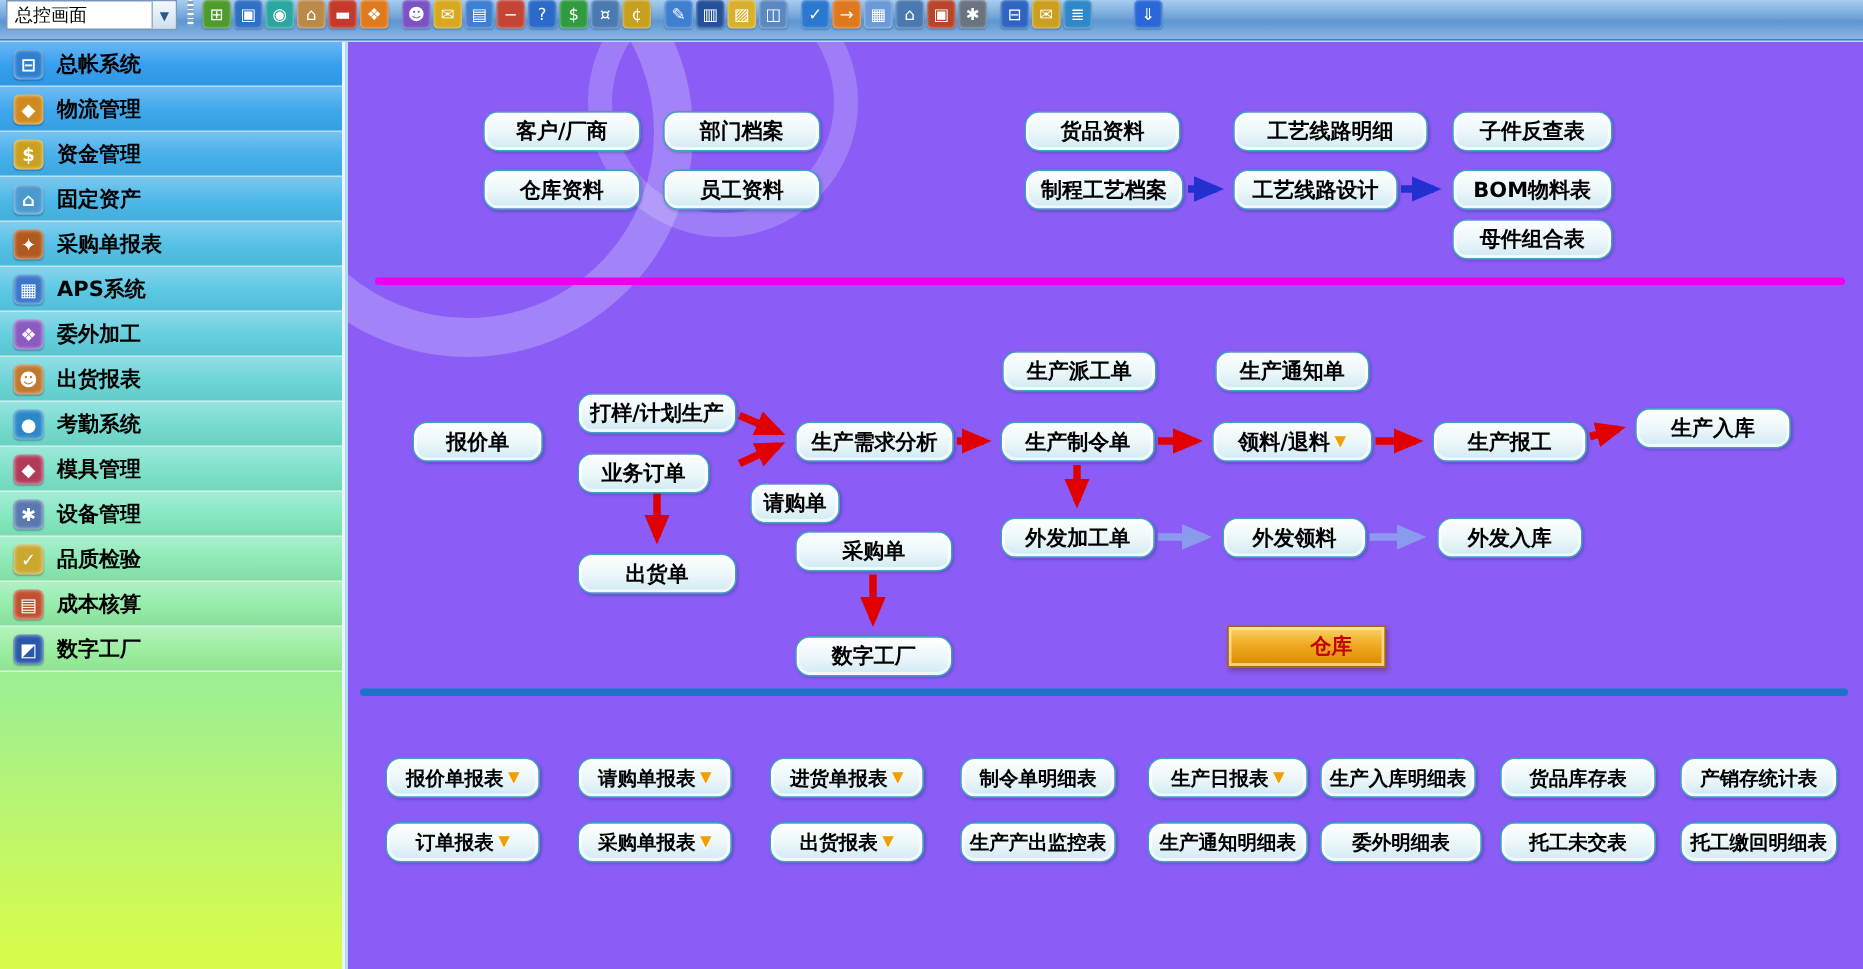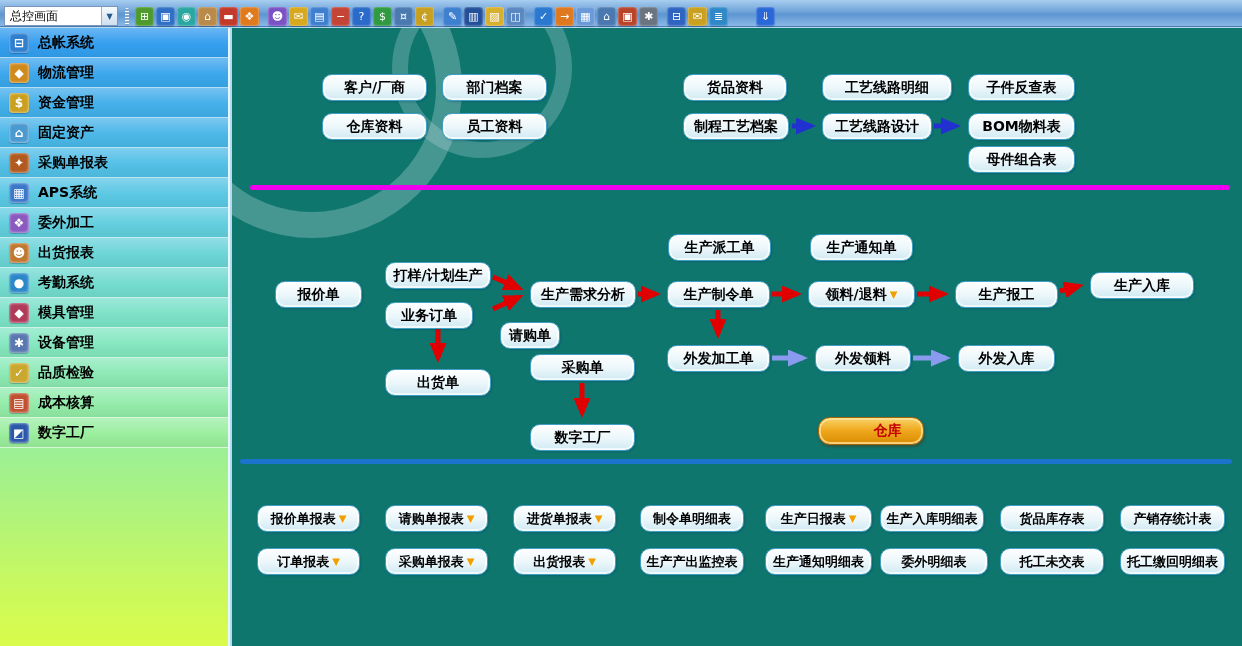--- a/index.html
+++ b/index.html
@@ -2,21 +2,21 @@
 <html><head>
 <meta charset="utf-8">
 <style>
   * { margin:0; padding:0; box-sizing:border-box; font-family:"DejaVu Sans","Liberation Sans",sans-serif; }
   html,body { width:1242px; height:646px; overflow:hidden; }
   .window { position:relative; width:1242px; height:646px; background:#b3dcf0; }
 
   
   .toolbar { position:absolute; left:0; top:0; width:1242px; height:27px;
     background:linear-gradient(#a8cdf0,#6fa3d8 45%,#5d96d2 55%,#8ab8e6);
-    border-bottom:1px solid #4a7ab0; display:flex; align-items:flex-end; padding:0 4px; }
+    border-bottom:1px solid #4a7ab0; display:flex; align-items:flex-start; padding:0 4px; }
   .combo { width:114px; height:20px; background:#fff; border:1px solid #7a96b8;
     display:flex; align-items:center; justify-content:space-between; font-size:12px; padding-left:5px; cursor:pointer; }
   .combo-btn { width:16px; height:18px; background:linear-gradient(#f6fafd,#cfdff0);
     border-left:1px solid #9ab0c8; font-size:8px; color:#245a8c; display:flex; align-items:center; justify-content:center; }
   .grip { width:4px; height:18px; margin:0 5px 0 7px;
     background:repeating-linear-gradient(#fff 0 1px,#7fa6cf 1px 3px); border-radius:2px; }
   .tbi { width:19px; height:19px; border-radius:3px; margin:0 1px; color:#fff; font-size:11px; line-height:1;
     display:flex; align-items:center; justify-content:center; cursor:pointer;
     box-shadow:inset 0 0 2px rgba(255,255,255,.7), 0 1px 1px rgba(0,40,80,.25); }
   .tb-sep { width:7px; }
@@ -28,37 +28,37 @@
     border-right:2px solid #e8f6fc; }
   .side-item { height:30px; display:flex; align-items:center; gap:9px; padding-left:9px;
     font-size:14px; font-weight:bold; color:#000; cursor:pointer;
     background:linear-gradient(rgba(255,255,255,.30),rgba(255,255,255,.04) 55%,rgba(0,40,80,.07));
     border-bottom:1px solid rgba(255,255,255,.45); }
   .side-icon { width:20px; height:20px; border-radius:4px; color:#fff; font-size:12px; line-height:1;
     display:flex; align-items:center; justify-content:center;
     box-shadow:inset 0 0 3px rgba(255,255,255,.8), 0 1px 1px rgba(0,40,80,.3); }
 
   
-  .main { position:absolute; left:232px; top:28px; width:1010px; height:618px; background:#0f766e; overflow:hidden; }
+  .main { position:absolute; left:232px; top:28px; width:1010px; height:618px; background:#8b5cf6; overflow:hidden; }
   .main .deco1 { position:absolute; left:-70px; top:-90px; width:300px; height:300px; border-radius:50%;
     border:26px solid rgba(235,248,255,.25); }
   .main .deco2 { position:absolute; left:160px; top:-50px; width:180px; height:180px; border-radius:50%;
     border:16px solid rgba(235,248,255,.22); }
   .arrows { position:absolute; left:0; top:0; pointer-events:none; }
 
   .fb { position:absolute; height:27px; border-radius:10px; border:1px solid #3f9fc4;
     background:linear-gradient(#ffffff,#eaf6fa 55%,#cfe9f2);
     box-shadow:inset 0 0 0 2px rgba(255,255,255,.7), 1px 1px 2px rgba(0,60,100,.3);
     font-size:14px; font-weight:bold; color:#000; display:flex; align-items:center; justify-content:center;
     gap:3px; padding:0 3px; cursor:pointer; white-space:nowrap; }
   .fb.rpt { font-size:13px; }
   .fb .da { color:#f0a000; font-size:10px; text-shadow:0 1px 0 #fff; }
   .fb.warehouse { background:linear-gradient(#fad468,#efa81e 48%,#d98a00);
     border:1px solid #a86408; color:#c40000;
-    box-shadow:inset 0 0 0 2px rgba(255,230,160,.75), 1px 2px 3px rgba(80,40,0,.4); border-radius:12px;padding-left:36px; }
+    box-shadow:inset 0 0 0 2px rgba(255,230,160,.75), 1px 2px 3px rgba(80,40,0,.4); border-radius:0;padding-left:36px; }
 
   .divider-magenta { position:absolute; height:5px; background:#ee00ee; border-radius:3px; }
   .divider-blue { position:absolute; height:5px; background:#1d72cc; border-radius:3px; }
 </style>
 </head>
 <body>
 
 <div class="window">
 
   <div class="toolbar">

